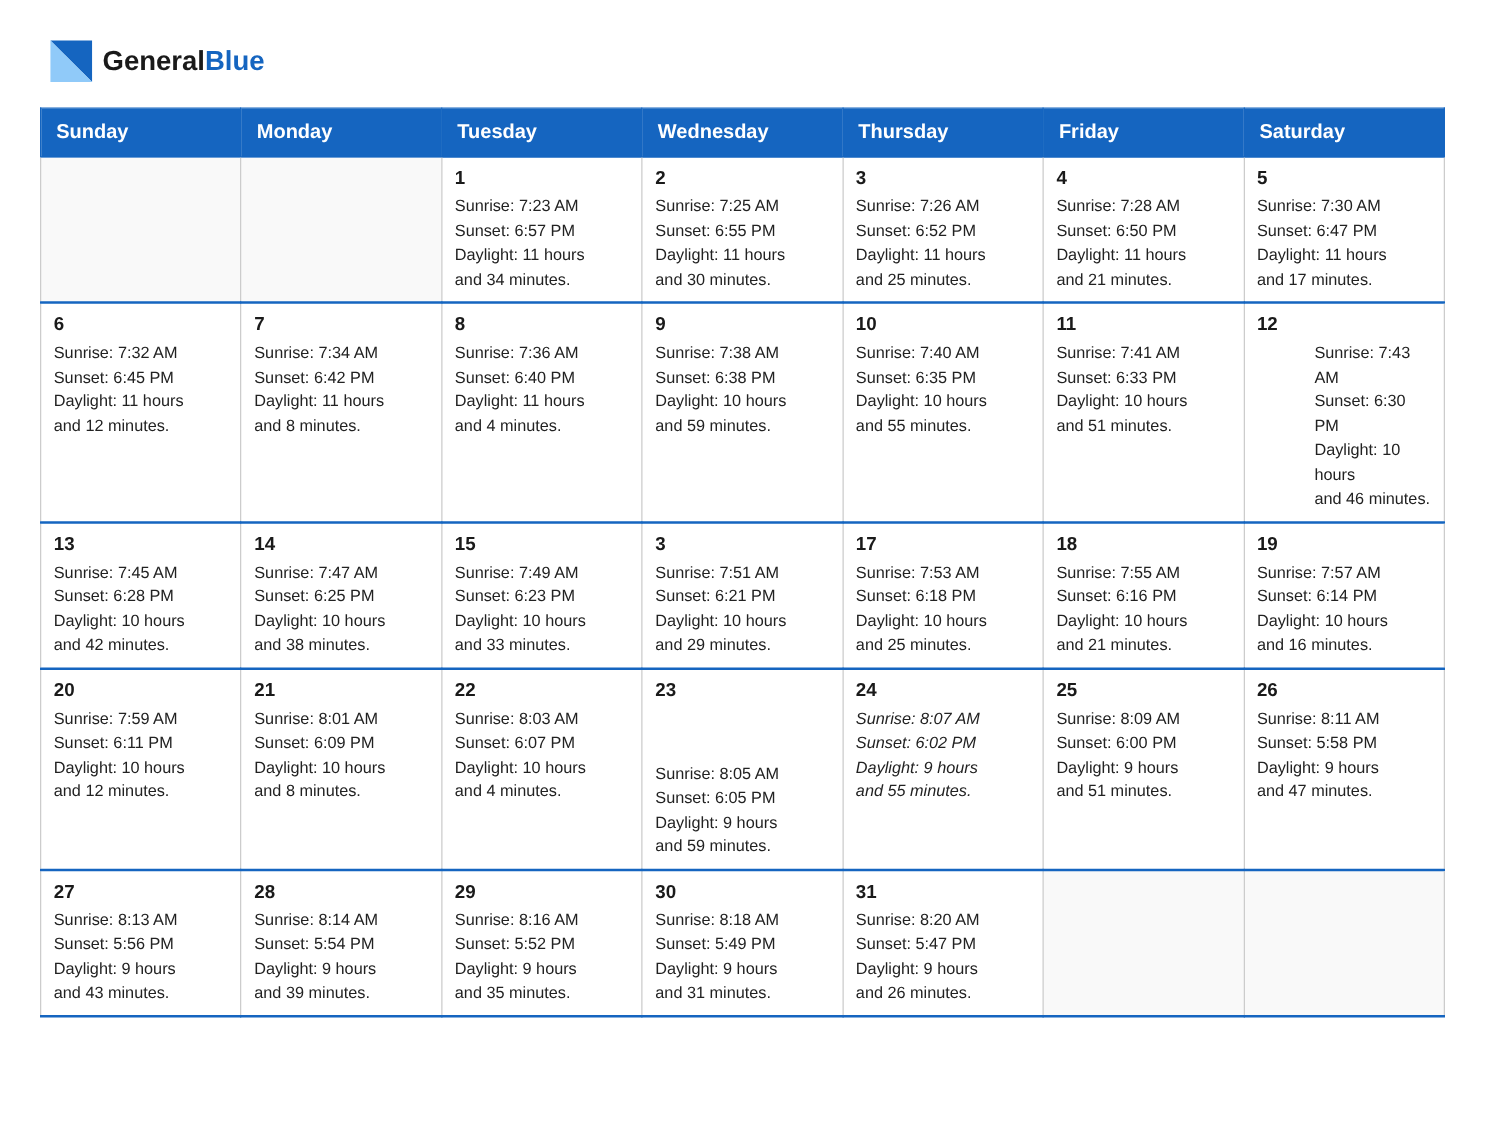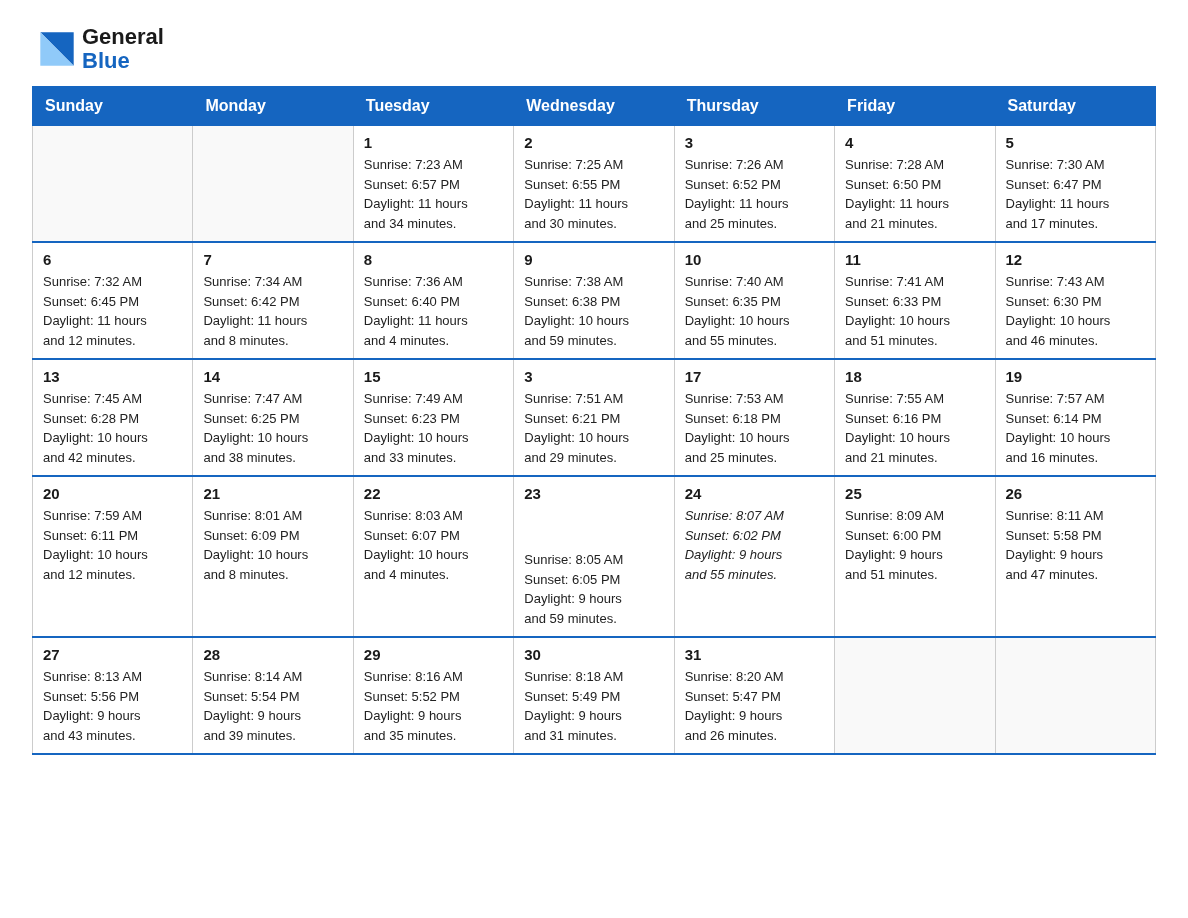--- a/index.html
+++ b/index.html
@@ -74,21 +74,21 @@
       display: flex;
       align-items: center;
       gap: 0px;
     }
     .logo-svg {
       width: 50px;
       height: 50px;
     }
     .logo-text-block {
       display: flex;
-      flex-direction: column;
+      flex-direction: row;
       line-height: 1.1;
     }
   </style>
 </head>
 <body>
 
 <div class="header-row">
   <div class="logo-wrapper">
     <svg class="logo-svg" viewBox="0 0 60 60" xmlns="http://www.w3.org/2000/svg">
 
@@ -194,21 +194,21 @@
         </td>
         <td>
           <span class="day-number">11</span>
           <div class="day-info" style="white-space: pre-line;">Sunrise: 7:41 AM
 Sunset: 6:33 PM
 Daylight: 10 hours
 and 51 minutes.</div>
         </td>
         <td>
           <span class="day-number">12</span>
-          <div class="day-info" style="white-space: pre-line;">Sunrise: 7:43 AM
+          <div class="day-info" style="white-space: pre-line; margin-left: 46px;">Sunrise: 7:43 AM
 Sunset: 6:30 PM
 Daylight: 10 hours
 and 46 minutes.</div>
         </td>
       </tr>
       <tr>
         <td>
           <span class="day-number">13</span>
           <div class="day-info" style="white-space: pre-line;">Sunrise: 7:45 AM
 Sunset: 6:28 PM

